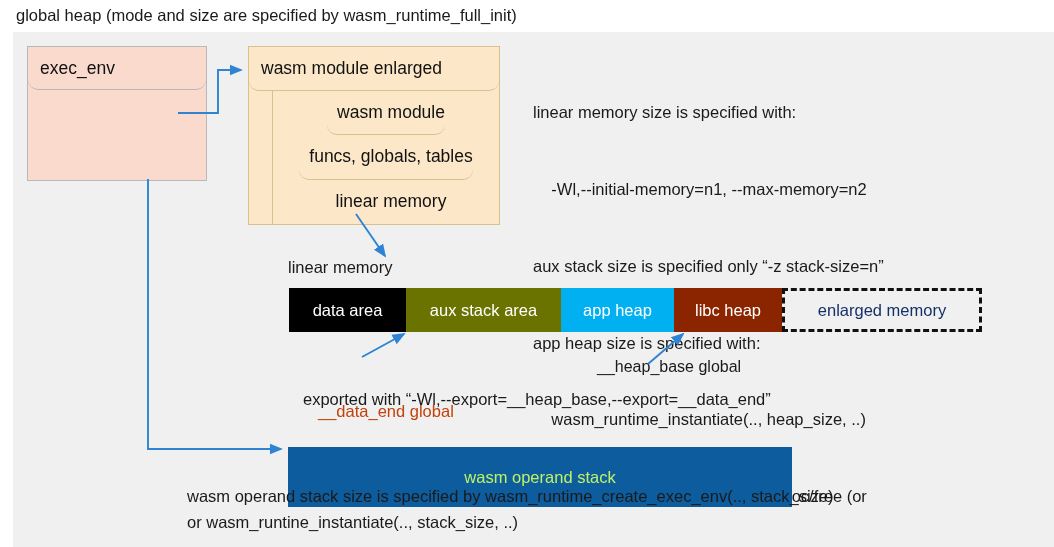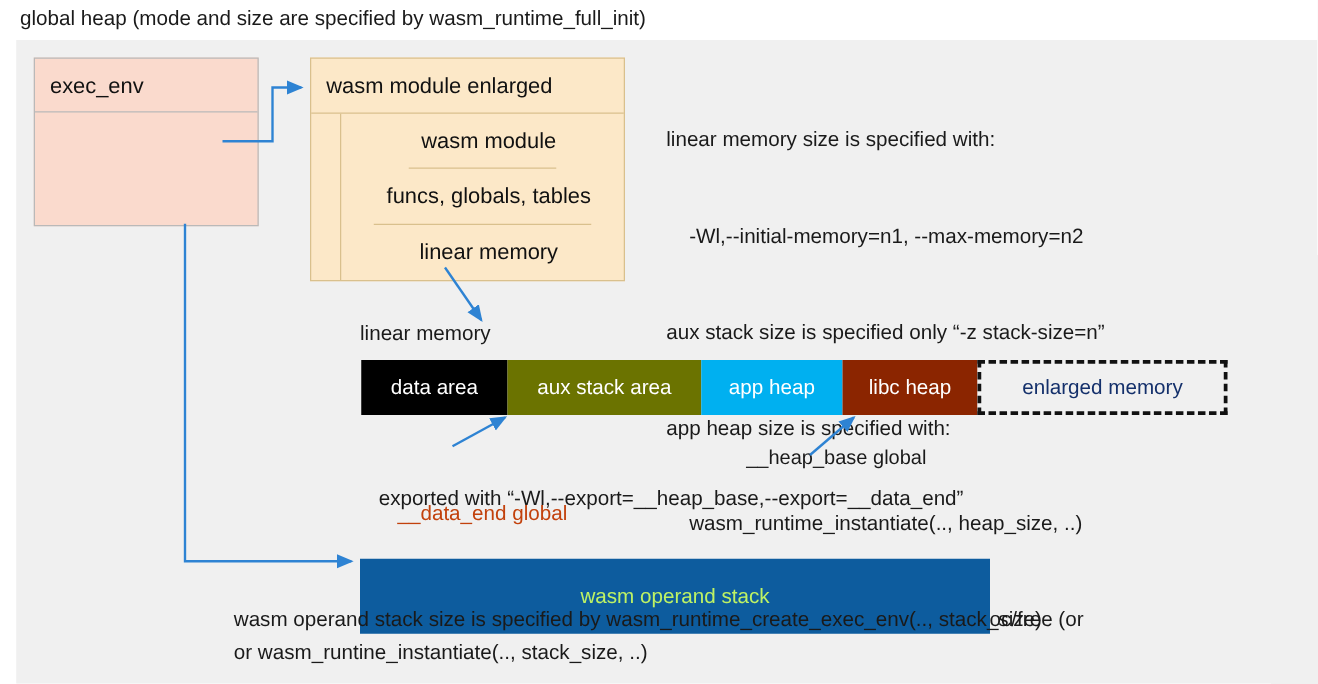--- a/index.html
+++ b/index.html
@@ -38,20 +38,21 @@
 
   
   .struct-box { position: absolute; box-sizing: border-box; }
   .struct-row {
     box-sizing: border-box;
     display: flex;
     align-items: center;
     font-size: 17.5px;
     color: #111111;
     white-space: nowrap;
+    border-radius: 10px;
   }
 
   
   #exec-env-box {
     left: 27px; top: 46px; width: 180px; height: 135px;
     border: 1px solid #b9b9b9;
     background: #fadacd;
   }
   #exec-env-box .hdr {
     height: 43px; padding-left: 12px;

